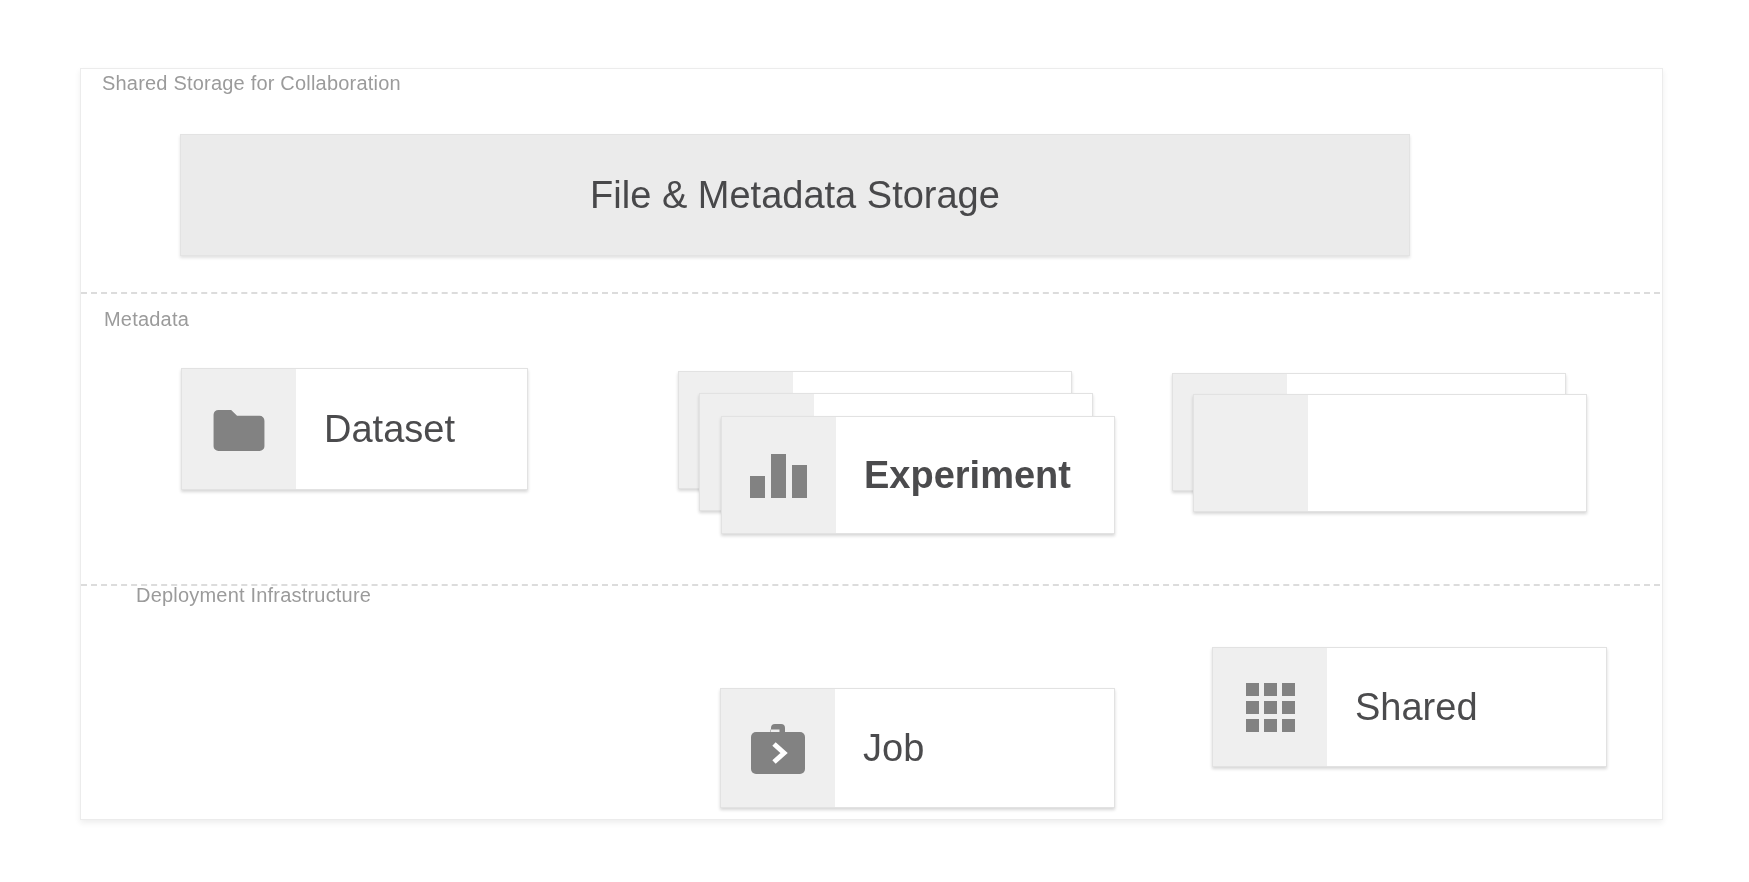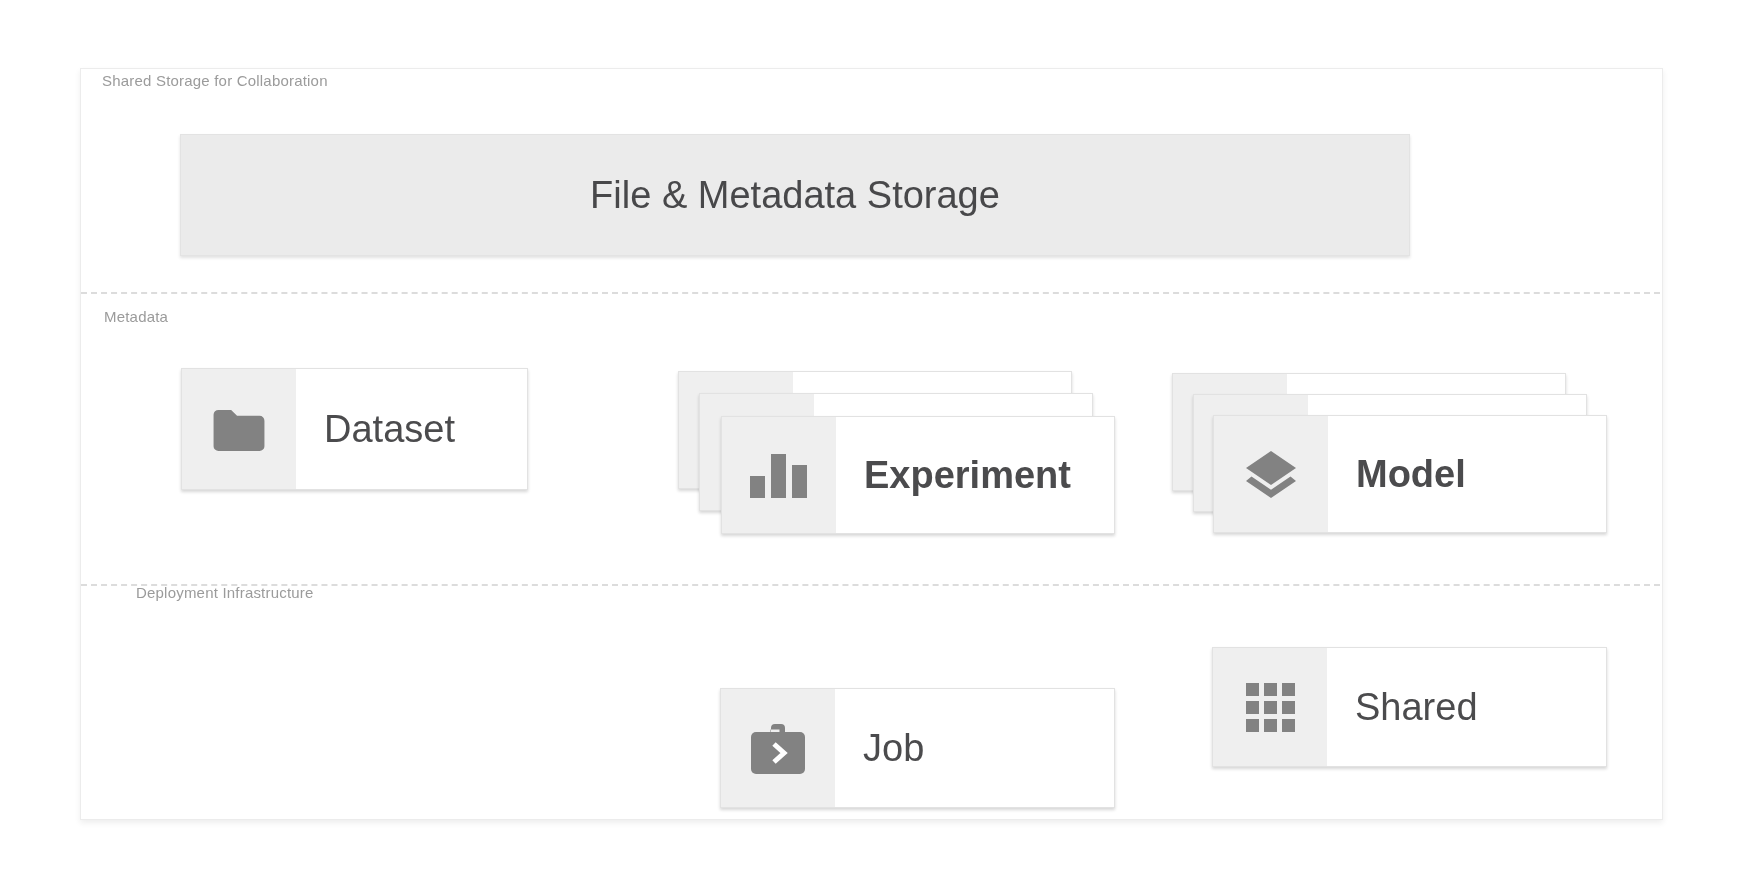--- a/index.html
+++ b/index.html
@@ -2,21 +2,21 @@
 <html><head>
 <meta charset="utf-8">
 <style>
   html,body{margin:0;padding:0;background:#ffffff;}
   body{font-family:"Liberation Sans", sans-serif;}
   .canvas{position:relative;width:1749px;height:882px;background:#ffffff;overflow:hidden;}
 
   .container{position:absolute;left:80px;top:68px;width:1581px;height:750px;
     background:#ffffff;border:1px solid #ececec;box-shadow:0 3px 6px rgba(0,0,0,.07);}
 
-  .section-label{position:absolute;font-size:15px;color:#9b9b9b;letter-spacing:.2px;white-space:nowrap;}
+  .section-label{position:absolute;font-size:20px;color:#9b9b9b;letter-spacing:.2px;white-space:nowrap;}
   .lbl-shared{left:102px;top:72px;}
   .lbl-workspace{left:104px;top:308px;}
   .lbl-deploy{left:104px;top:584px;margin-left:32px;}
 
   .divider{position:absolute;left:81px;width:1579px;height:0;border-top:2px dashed #dcdcdc;}
   .divider-1{top:292px;}
   .divider-2{top:584px;}
 
   .storage-box{position:absolute;left:180px;top:134px;width:1230px;height:122px;
     background:#ebebeb;border:1px solid #e3e3e3;box-shadow:0 2px 3px rgba(0,0,0,.12);
@@ -119,29 +119,20 @@
     </div>
     <span class="node-label">Experiment</span>
   </div>
 
   <div class="card stack-card mdl-back">
     <div class="icon-panel"></div>
   </div>
   <div class="card stack-card mdl-mid">
     <div class="icon-panel"></div>
   </div>
-  <div class="card stack-card mdl-front">
-    <div class="icon-panel">
-      <svg class="icon" width="50" height="47" viewBox="0 0 50 47">
-        <polygon fill="#828282" points="25,0 50,17 25,34 0,17"></polygon>
-        <path fill="#828282" d="M25 47 L0 30 L5.5 25.5 L25 38.8 L44.5 25.5 L50 30 Z"></path>
-      </svg>
-    </div>
-    <span class="node-label">Model</span>
-  </div>
 
   <div class="card card-job">
     <div class="icon-panel">
       <svg class="icon" width="54" height="51" viewBox="0 0 54 51">
         <path fill="#828282" d="M20 10 V5 a4 4 0 0 1 4 -4 h6 a4 4 0 0 1 4 4 v5 h-5.5 V6.5 h-9 V10 z"></path>
         <rect fill="#828282" x="0" y="9" width="54" height="42" rx="5"></rect>
         <polyline points="23,21 33,30 23,39" fill="none" stroke="#ffffff" stroke-width="5"></polyline>
       </svg>
     </div>
     <span class="node-label">Job</span>

